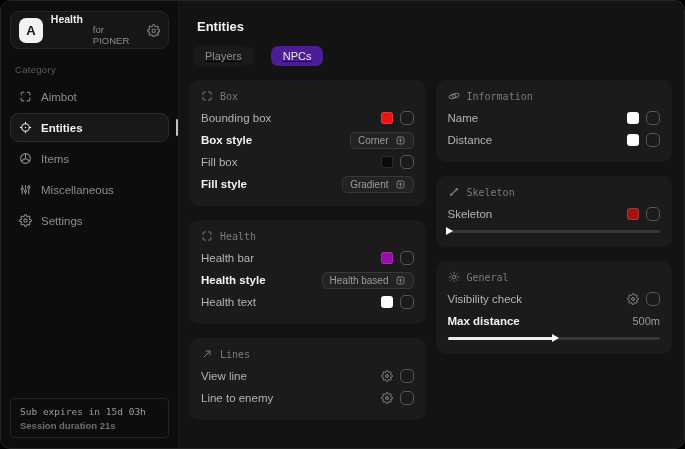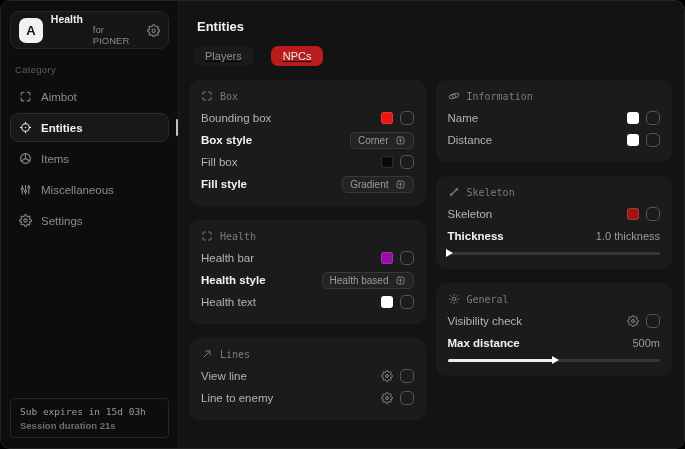--- a/index.html
+++ b/index.html
@@ -32,21 +32,21 @@
 
   .sidebar-footer { margin-top:auto; border:1px solid #262626; border-radius:4px; padding:7px 9px 6px; }
   .sub-line { color:#9b9b9b; font-size:9.5px; font-family:"DejaVu Sans Mono", monospace; margin-bottom:3px; white-space:nowrap; }
   .session-line { color:#6e6e6e; font-size:9.5px; font-weight:bold; }
 
   
   .main { flex:1; padding:14px 12px 10px 8px; overflow:hidden; }
   .page-title { color:#f2f2f2; font-size:13px; font-weight:bold; margin:4px 0 12px 10px; }
   .tabs { display:flex; gap:17px; margin:0 0 14px 6px;text-decoration:underline; }
   .tab { padding:4px 12px; border-radius:7px; background:#1a1a1a; color:#8f8f8f; font-size:11px; cursor:pointer; }
-  .tab.selected { background:#b91c1c; color:#ebebeb; }
+  .tab.selected { background:#4c1d95; color:#ebebeb; }
 
   .columns { display:flex; gap:10px; align-items:flex-start; margin-left:2px; }
   .col { display:flex; flex-direction:column; gap:14px; width:239px; }
 
   .card { background:#1b1b1b; border-radius:10px; padding:10px 12px 11px; width:100%; }
   .card-header { display:flex; align-items:center; gap:7px; color:#7b7b7b;
                  font-family:"DejaVu Sans Mono", monospace; font-size:10px; margin-bottom:5px; }
   .row { display:flex; align-items:center; justify-content:space-between; height:22px; }
   .row-label { color:#b3b3b3; font-size:11.5px; }
   .row-label.em { color:#f3f3f3; font-weight:bold; }
@@ -332,24 +332,20 @@
               </span>
               <span>Skeleton</span>
             </div>
             <div class="row">
               <span class="row-label">Skeleton</span>
               <div class="controls">
                 <div class="swatch" style="background: rgb(160, 20, 20);"></div>
                 <div class="checkbox"></div>
               </div>
             </div>
-            <div class="row">
-              <span class="row-label em">Thickness</span>
-              <span class="row-value">1.0 thickness</span>
-            </div>
             <div class="slider">
               <div class="slider-track"></div>
               <div class="slider-handle" style="left: calc(0% - 2px);"></div>
             </div>
           </section>
           <section class="card">
             <div class="card-header">
               <span class="icon header-icon">
                 <svg viewBox="0 0 24 24" fill="none" stroke="currentColor" stroke-width="2" stroke-linecap="round" stroke-linejoin="round">
                   <circle cx="12" cy="12" r="3.6"></circle>

